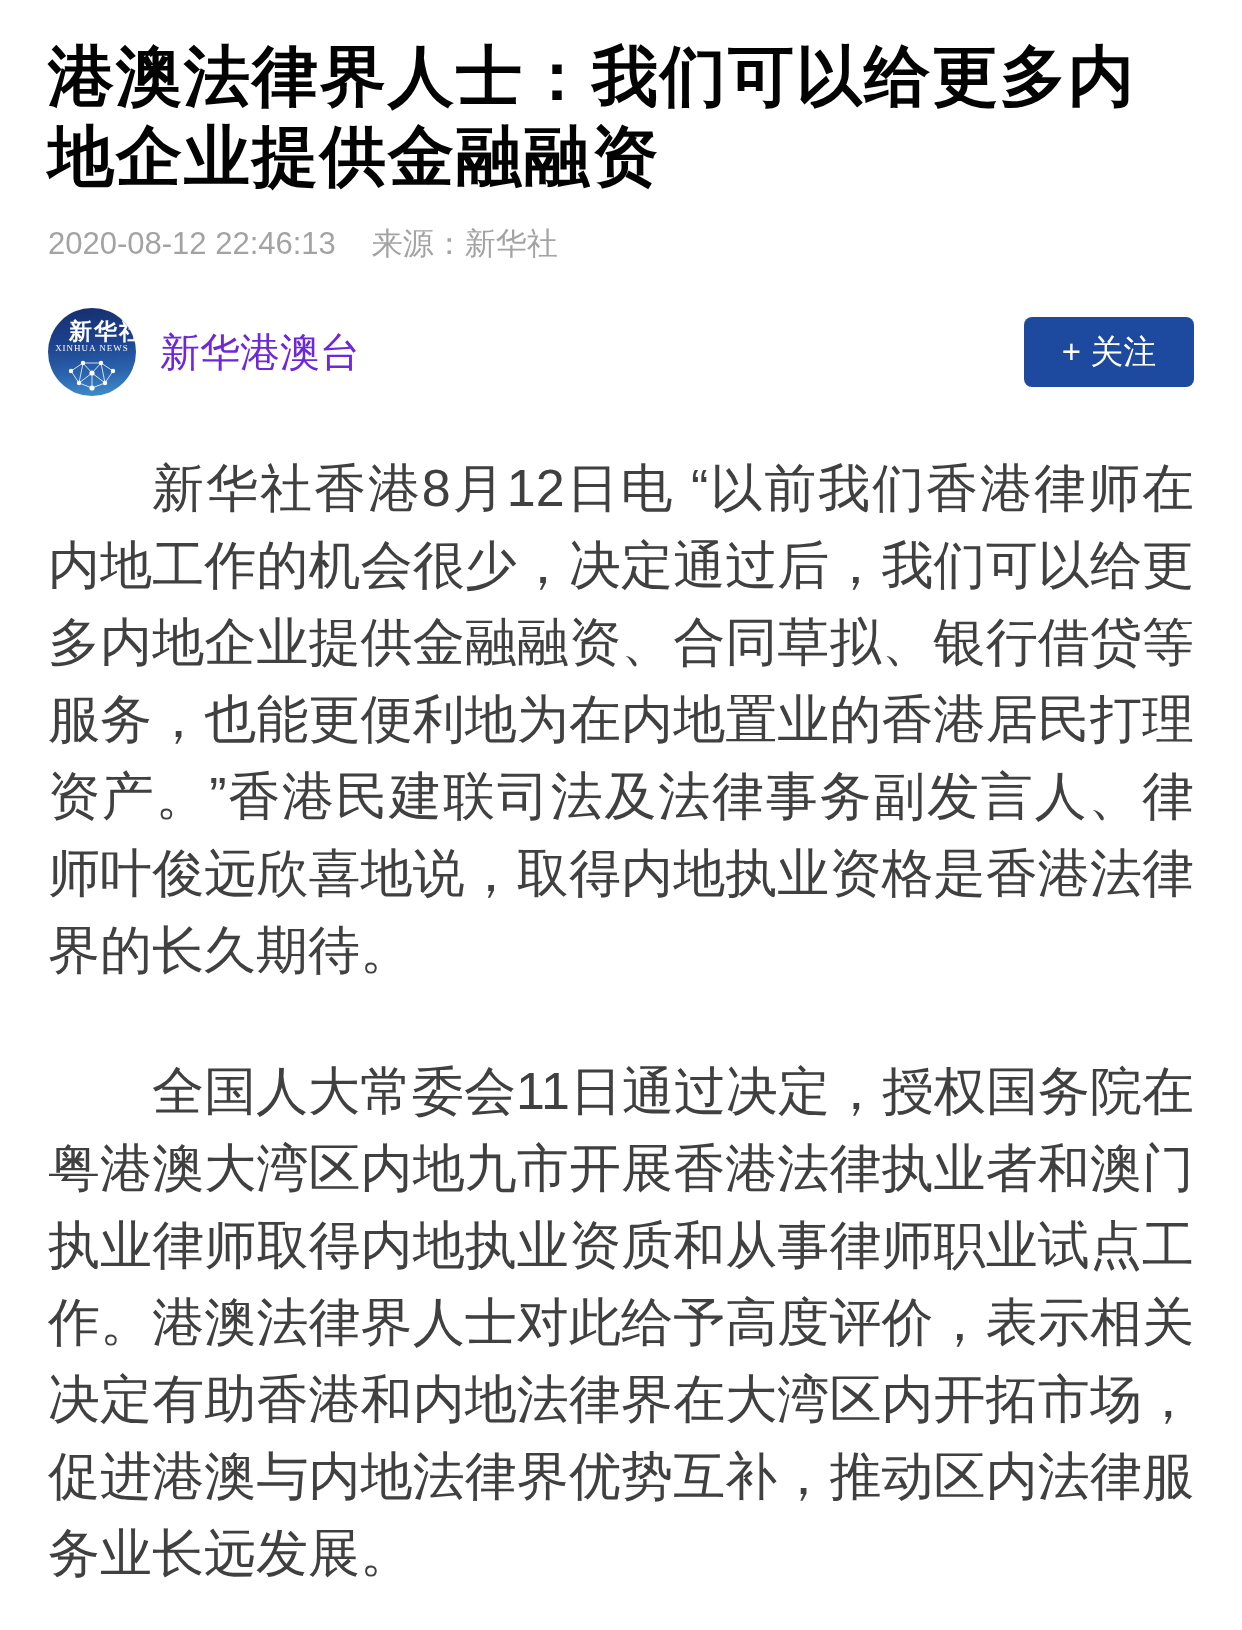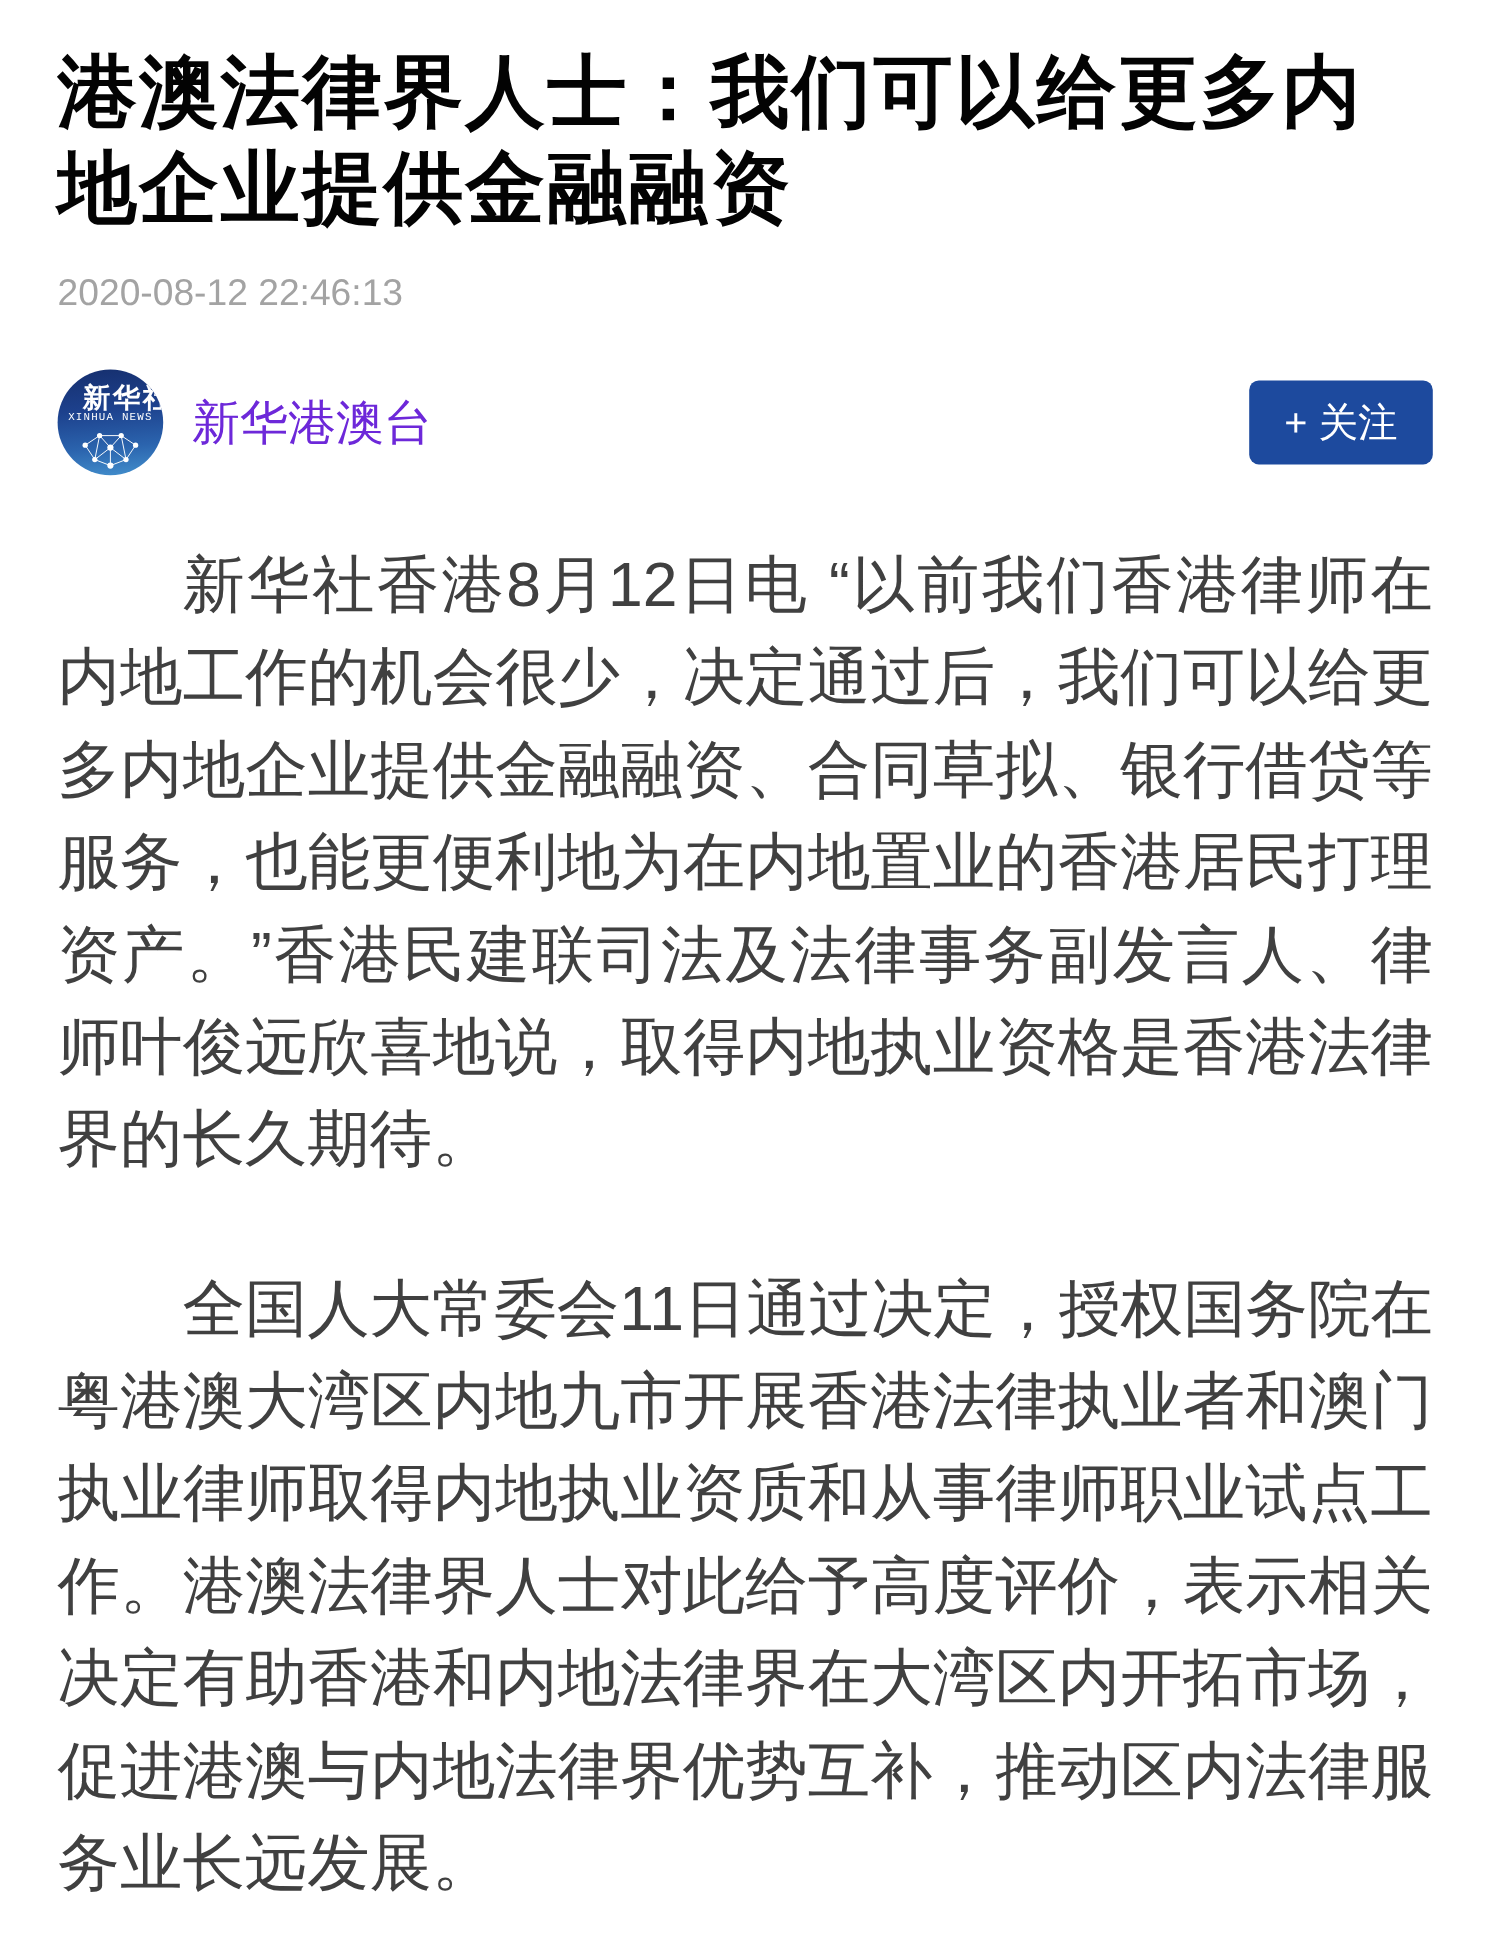--- a/index.html
+++ b/index.html
@@ -61,40 +61,40 @@
     color: #ffffff;
     font-size: 23px;
     font-weight: 700;
     letter-spacing: 2px;
     line-height: 24px;
     white-space: nowrap;
     margin-left: 29px;
   }
   .avatar .en {
     color: #ffffff;
-    font-family: Liberation Mono, monospace;
+    font-family: Liberation Serif, serif;
     font-size: 9px;
     letter-spacing: 1px;
     line-height: 11px;
     white-space: nowrap;
   }
   .avatar svg { margin-top: 3px; display: block; }
 
   .author-name {
     margin-left: 24px;
     font-size: 40px;
     color: #6d28d9;
     cursor: pointer;
     white-space: nowrap;
   }
   .spacer { flex: 1 1 auto; }
 
   .follow-btn {
     flex: 0 0 auto;
-    width: 153px;
+    width: 170px;
     height: 70px;
     border: none;
     border-radius: 8px;
     background: #1d4a9e;
     color: #ffffff;
     font-size: 33px;
     font-family: inherit;
     display: flex;
     align-items: center;
     justify-content: center;
@@ -115,20 +115,21 @@
 </style>
 </head>
 <body>
 
 <div class="container">
 
   <h1 class="headline">港澳法律界人士：我们可以给更多内地企业提供金融融资</h1>
 
   <div class="meta">
     <span class="time">2020-08-12 22:46:13</span>
+    <span class="source">来源：新华社</span>
   </div>
 
   <div class="author-row">
     <div class="avatar">
       <span class="cn">新华社</span>
       <span class="en">XINHUA NEWS</span>
       <svg width="58" height="34" viewBox="0 0 58 34" fill="none" stroke="#ffffff" stroke-width="0.8">
         <polyline points="8,14 20,6 38,6 50,14 42,26 29,31 16,26 8,14"></polyline>
         <polyline points="20,6 16,26 29,16 20,6"></polyline>
         <polyline points="38,6 29,16 42,26 38,6"></polyline>

